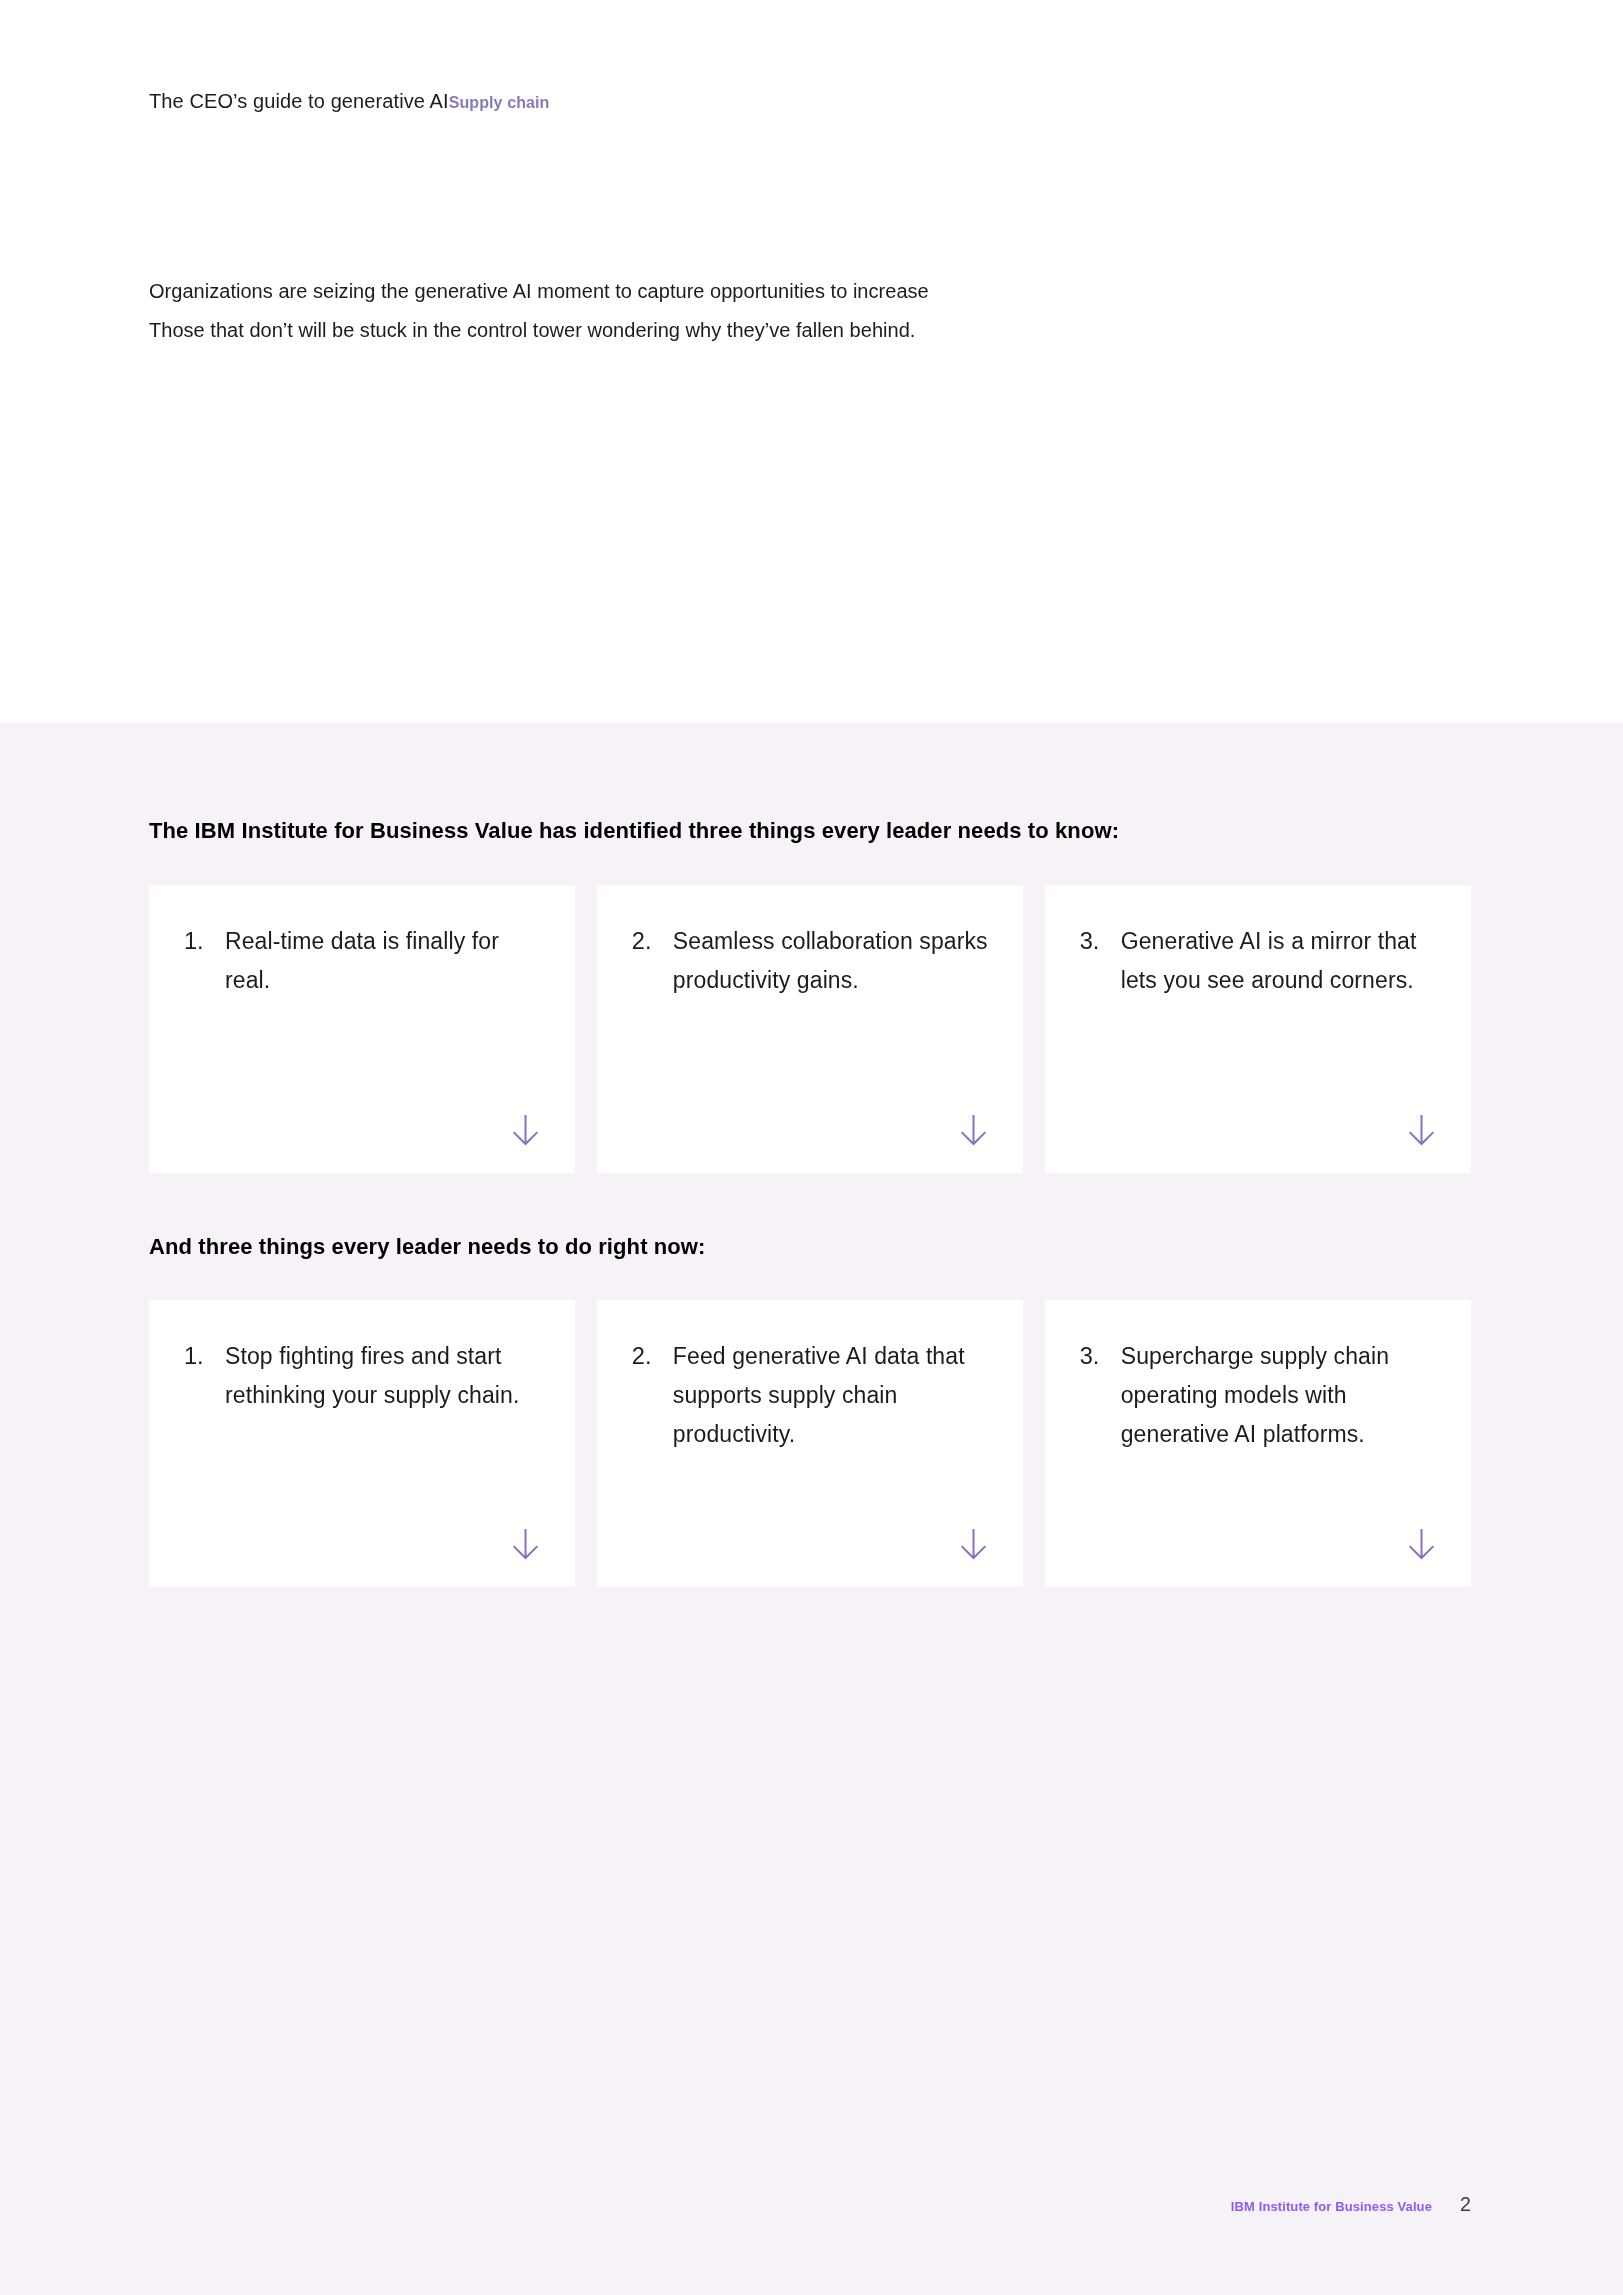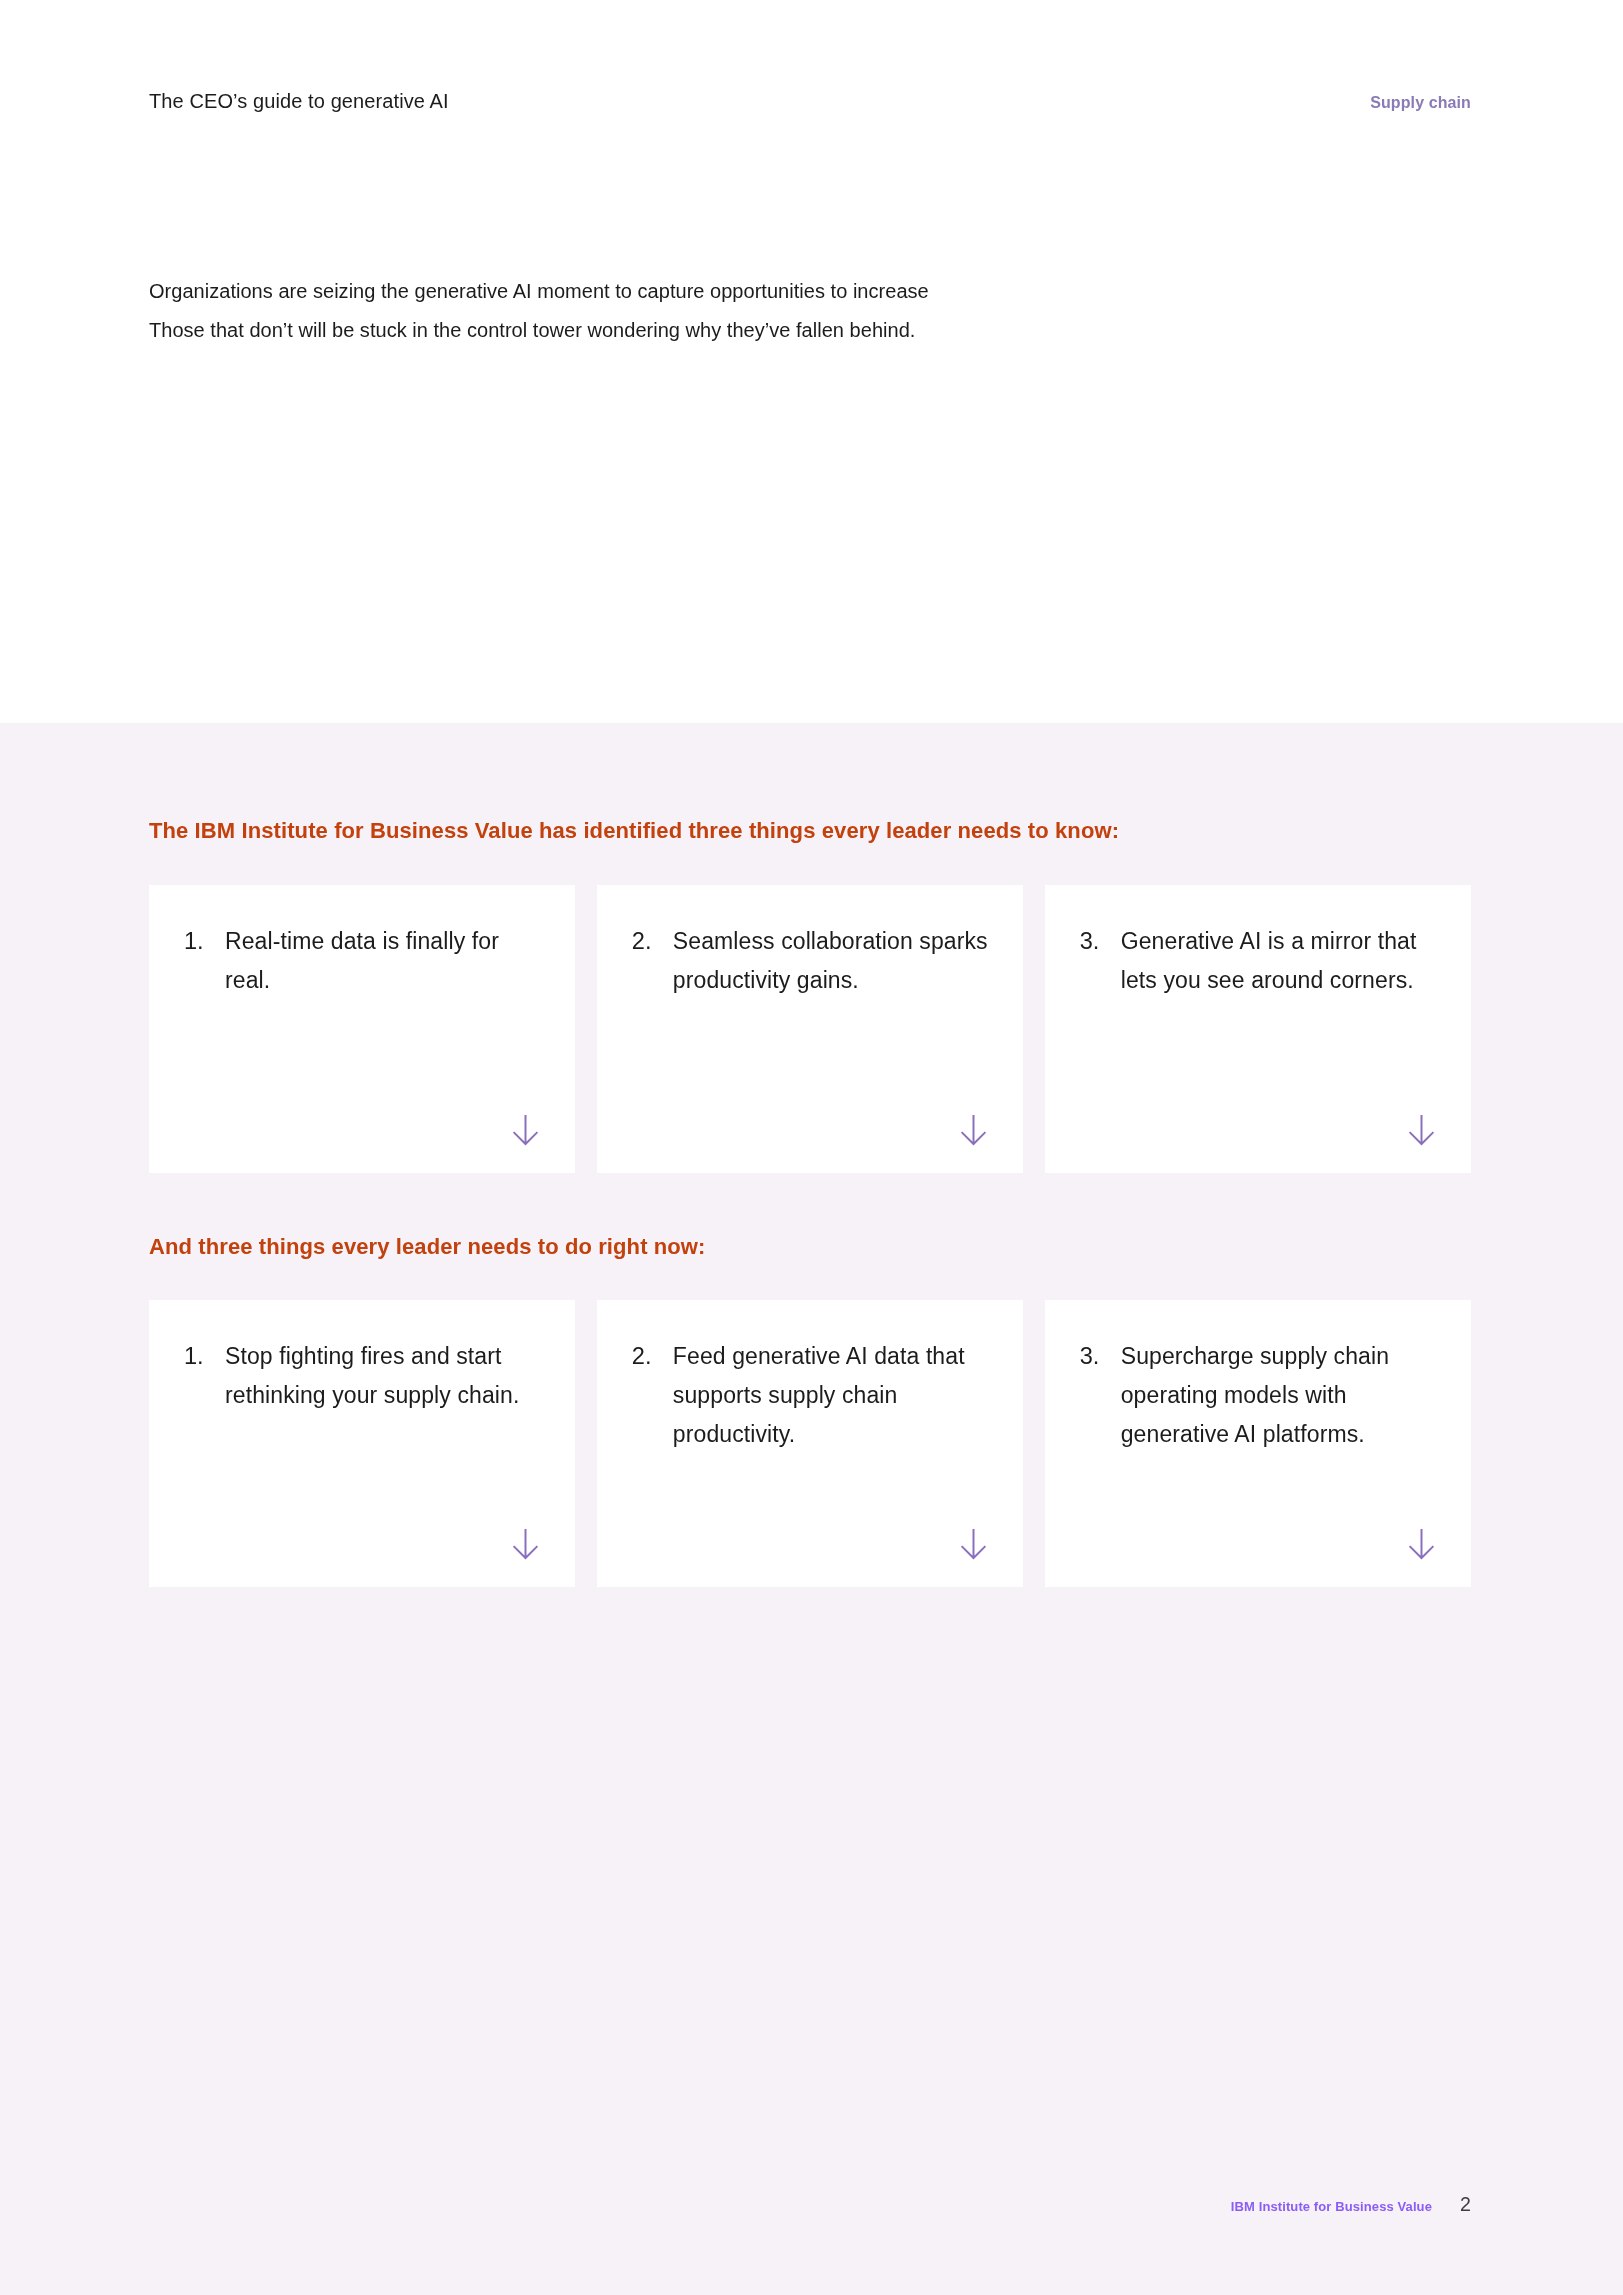--- a/index.html
+++ b/index.html
@@ -40,21 +40,20 @@
     background: #f7f2f8;
   }
 
   
   .runhead {
     position: absolute;
     left: 149px;
     top: 89px;
     width: 1322px;
     display: flex;
-    justify-content: space-between;
     align-items: baseline;
   }
   .runhead-title {
     font-size: 20px;
     line-height: 1.25;
     color: #1c1c1c;
     letter-spacing: 0.1px;
     font-weight: 400;
   }
   .runhead-section {
@@ -81,21 +80,21 @@
     margin: 0;
   }
 
   
   .sec-head {
     position: absolute;
     left: 149px;
     font-size: 22px;
     line-height: 1.3;
     font-weight: 700;
-    color: #c2410c;
+    color: #000000;
     letter-spacing: 0.1px;
     white-space: nowrap;
   }
   #head-know { top: 817px; }
   #head-do   { top: 1233px; }
 
   
   .card-grid {
     position: absolute;
     left: 149px;

